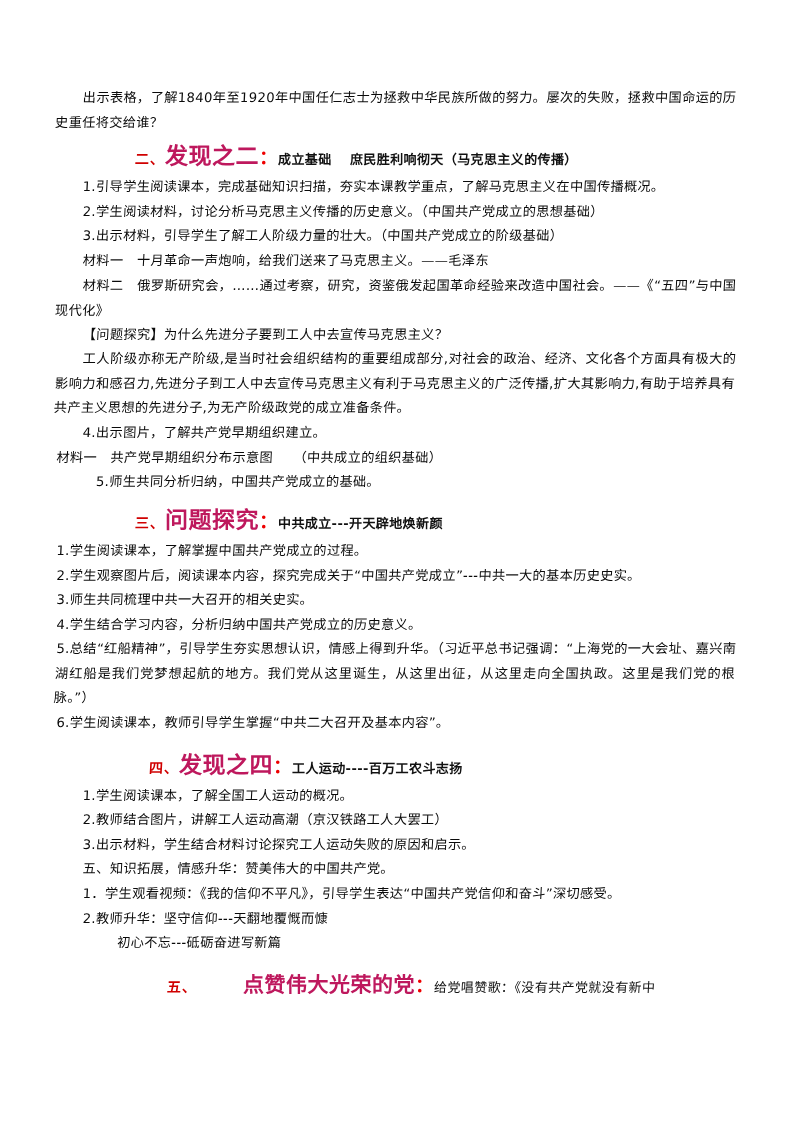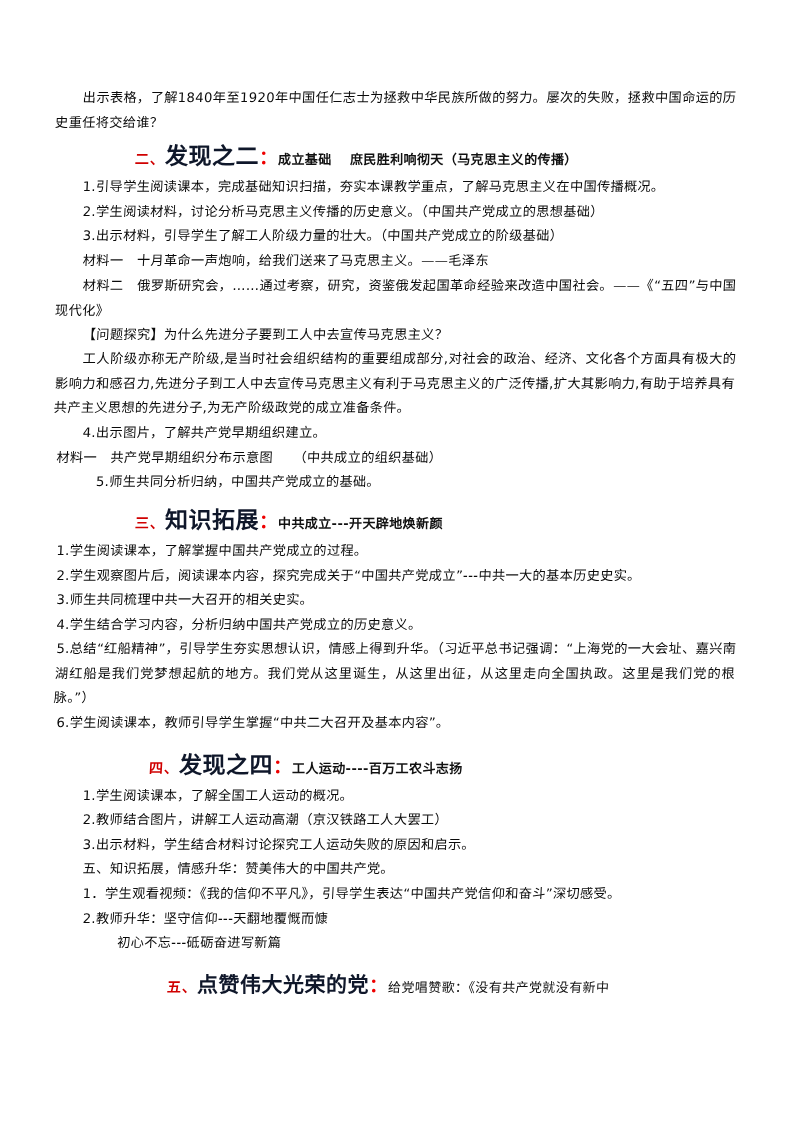--- a/index.html
+++ b/index.html
@@ -64,21 +64,21 @@
   }
   .heading .num {
     color: #d00000;
     font-size: 14px;
     font-weight: 700;
     letter-spacing: 1px;
     transform: skewX(-3deg);
     display: inline-block;
   }
   .heading .big {
-    color: #0f172a;
+    color: #be185d;
     font-size: 23px;
     font-weight: 700;
     letter-spacing: 0.5px;
     font-family: "DejaVu Sans", "Liberation Sans", sans-serif;
   }
   .heading .colon {
     color: #ee0000;
     font-size: 19px;
     font-weight: 700;
   }
@@ -87,21 +87,21 @@
     font-size: 13px;
     font-weight: 700;
     letter-spacing: 0.4px;
     font-family: "DejaVu Sans", "Liberation Sans", sans-serif;
   }
   .heading.h2 { padding-left: 78px; }
   .heading.h3 { padding-left: 78px; }
   .heading.h4 { padding-left: 92px; }
   .heading.h5 { padding-left: 110px; }
 
-  .heading.h5 .big { font-size: 21px; }
+  .heading.h5 .big { font-size: 21px; margin-left: 46px; }
   .heading.h5 .sub {
     font-size: 13px;
     font-weight: 500;
     transform: skewX(-3deg);
     display: inline-block;
   }
 
   .spacer-sm { height: 6px; }
   .spacer-md { height: 10px; }
   .spacer-lg { height: 14px; }
@@ -130,21 +130,21 @@
     <p class="p ind2">【问题探究】为什么先进分子要到工人中去宣传马克思主义？</p>
     <p class="p ind2">工人阶级亦称无产阶级,是当时社会组织结构的重要组成部分,对社会的政治、经济、文化各个方面具有极大的影响力和感召力,先进分子到工人中去宣传马克思主义有利于马克思主义的广泛传播,扩大其影响力,有助于培养具有共产主义思想的先进分子,为无产阶级政党的成立准备条件。</p>
 
     <p class="p ind2">4.出示图片，了解共产党早期组织建立。</p>
     <p class="p ind0">材料一　共产党早期组织分布示意图　　（中共成立的组织基础）</p>
     <p class="p ind3">5.师生共同分析归纳，中国共产党成立的基础。</p>
 
     <div class="spacer-md"></div>
 
     <div class="heading h3">
-      <span class="num">三、</span><span class="big">知识拓展</span><span class="colon">：</span><span class="sub">中共成立---开天辟地焕新颜</span>
+      <span class="num">三、</span><span class="big">问题探究</span><span class="colon">：</span><span class="sub">中共成立---开天辟地焕新颜</span>
     </div>
 
     <p class="p ind0">1.学生阅读课本，了解掌握中国共产党成立的过程。</p>
     <p class="p ind0">2.学生观察图片后，阅读课本内容，探究完成关于“中国共产党成立”---中共一大的基本历史史实。</p>
     <p class="p ind0">3.师生共同梳理中共一大召开的相关史实。</p>
     <p class="p ind0">4.学生结合学习内容，分析归纳中国共产党成立的历史意义。</p>
     <p class="p ind0">5.总结“红船精神”，引导学生夯实思想认识，情感上得到升华。（习近平总书记强调：“上海党的一大会址、嘉兴南湖红船是我们党梦想起航的地方。我们党从这里诞生，从这里出征，从这里走向全国执政。这里是我们党的根脉。”）</p>
     <p class="p ind0">6.学生阅读课本，教师引导学生掌握“中共二大召开及基本内容”。</p>
 
     <div class="spacer-lg"></div>

